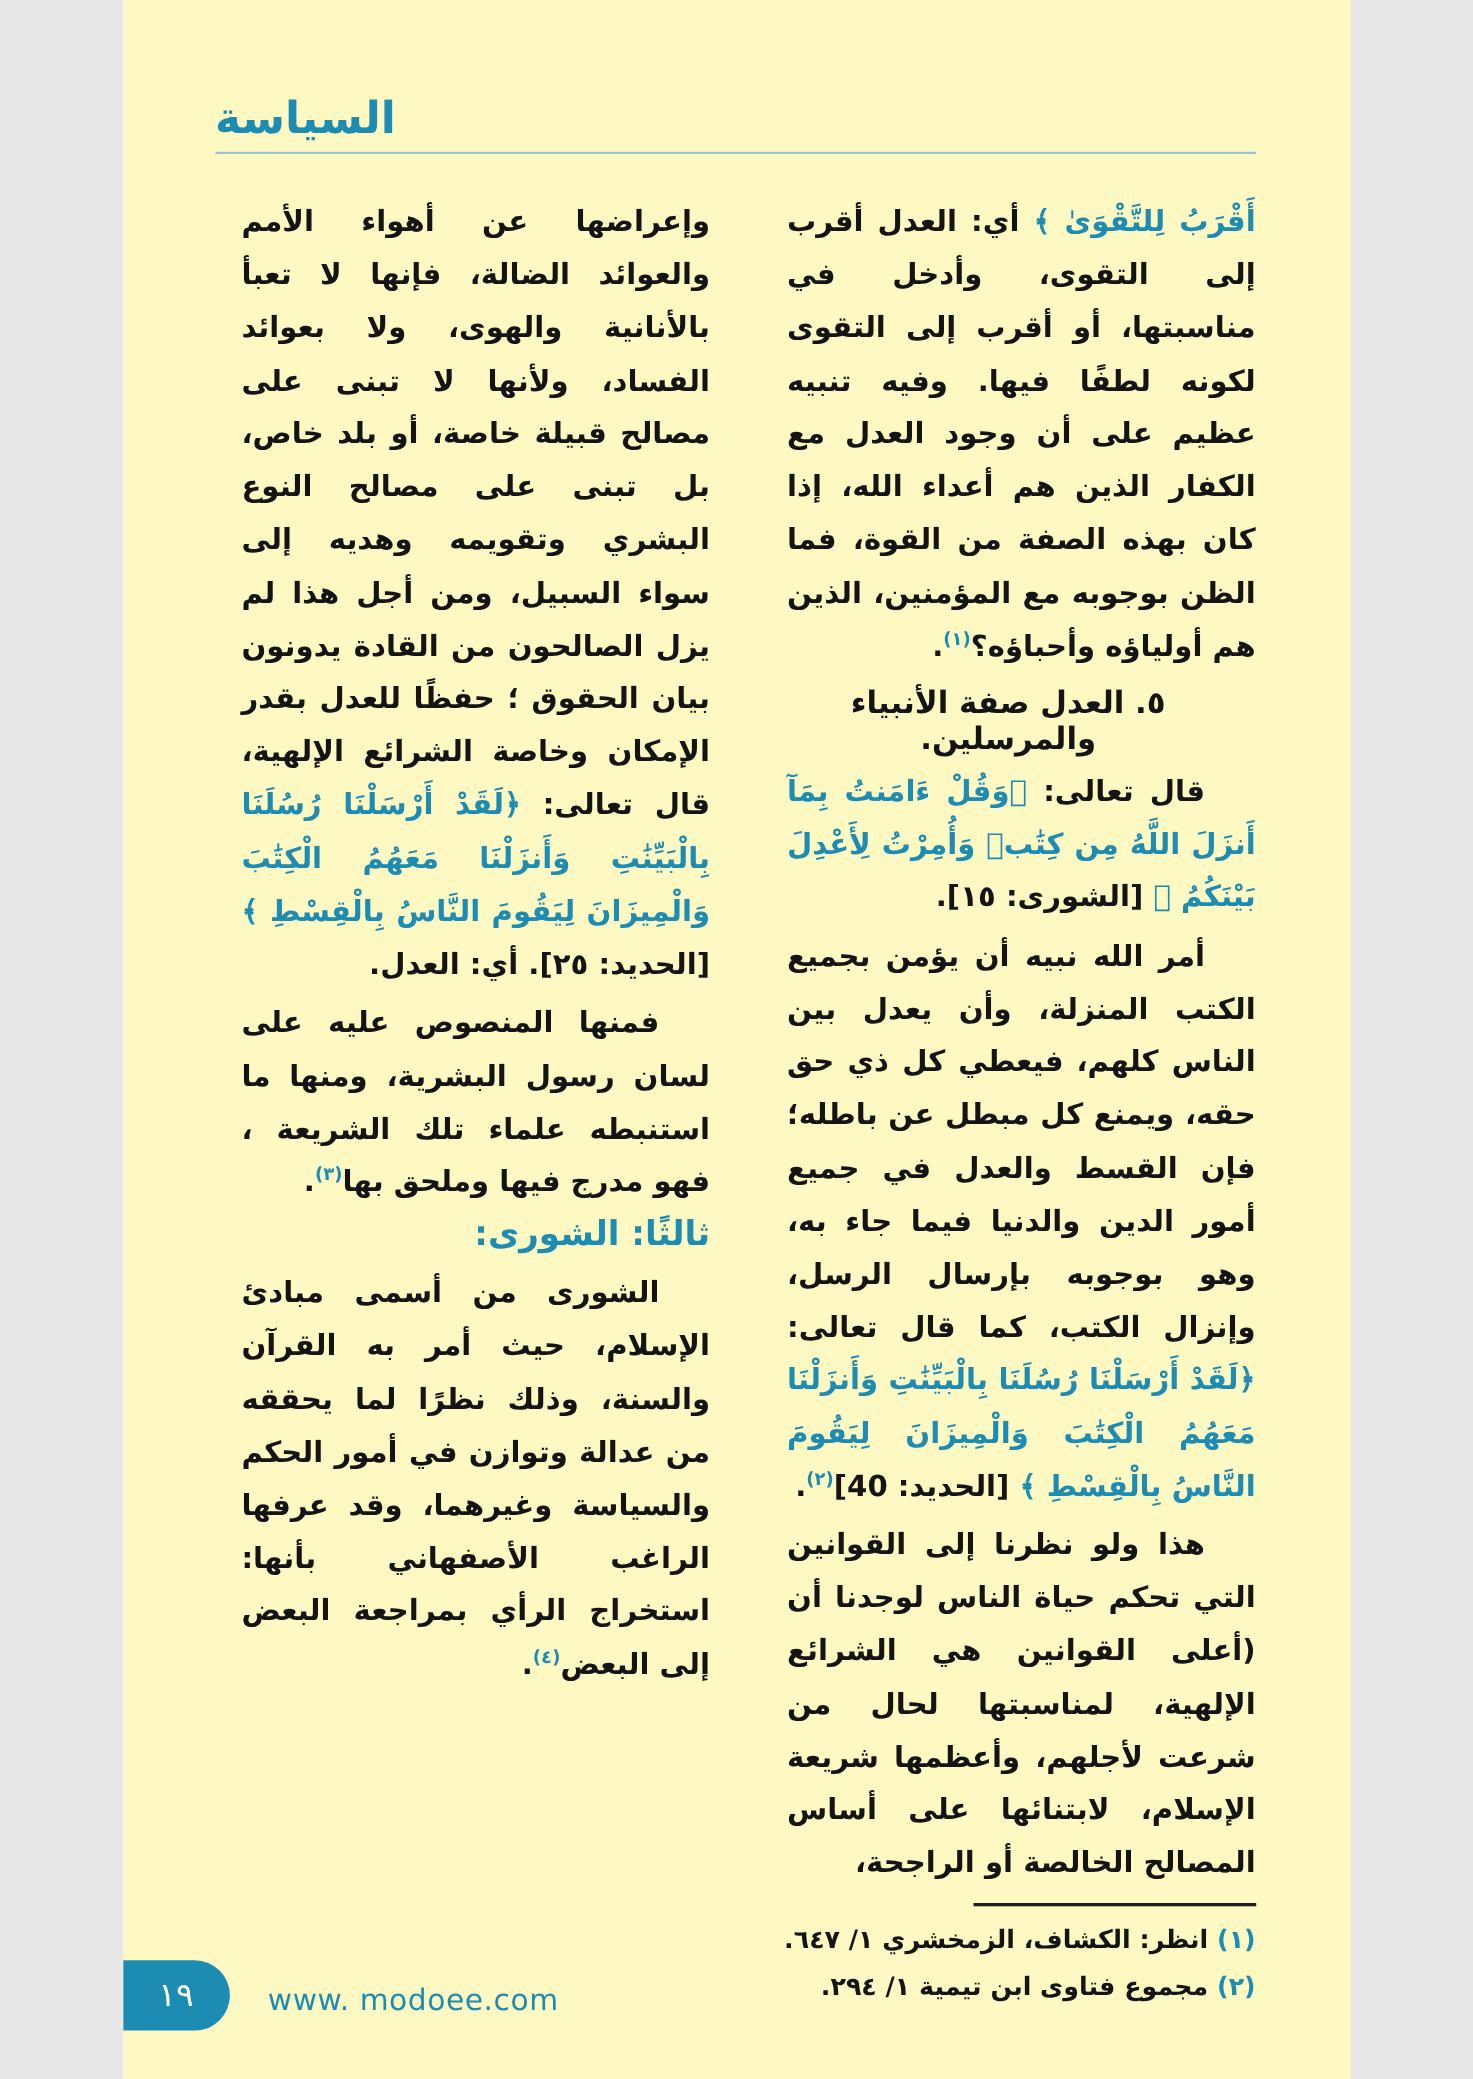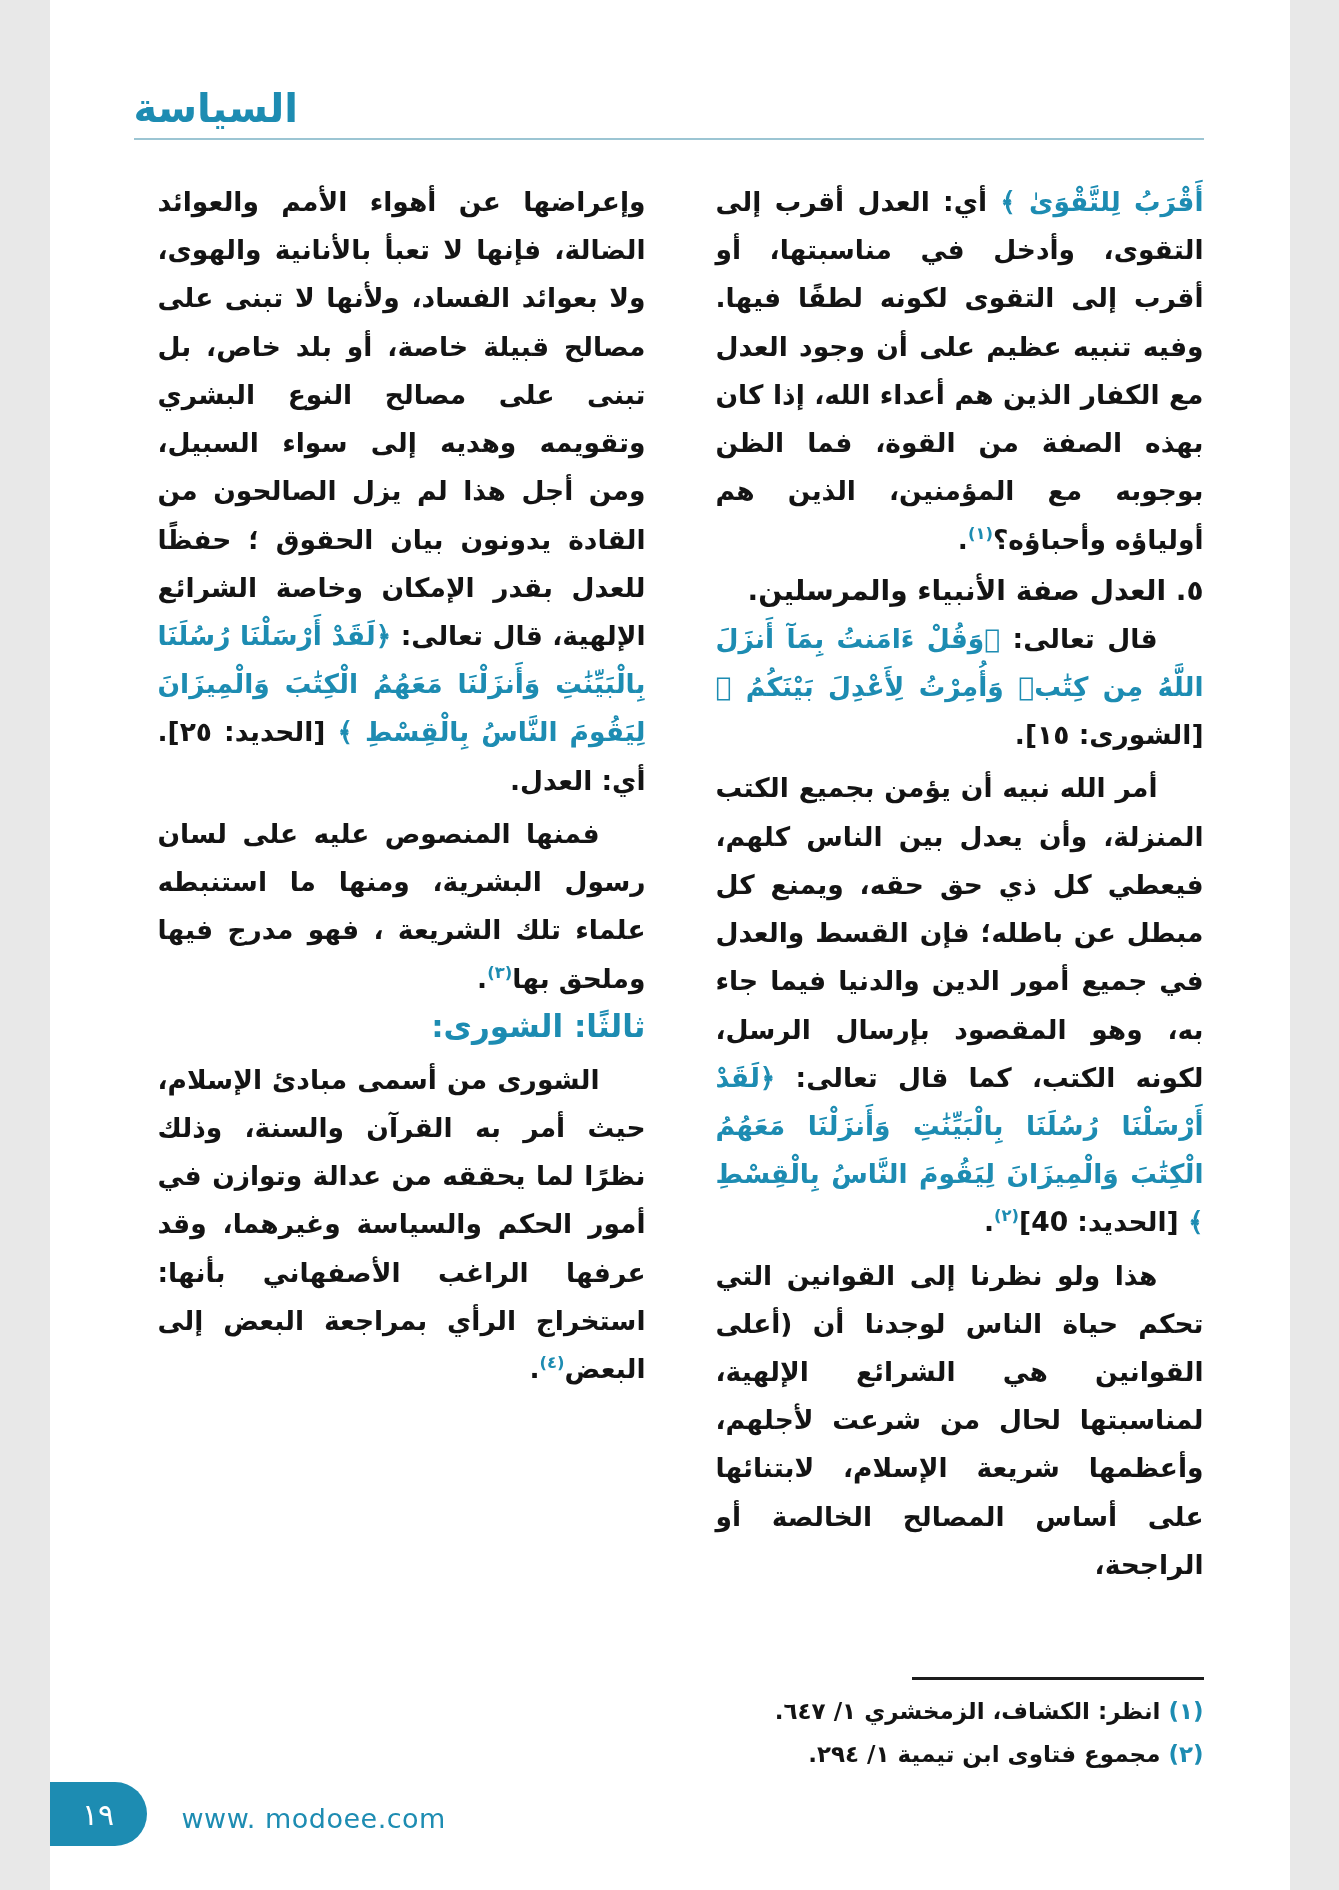--- a/index.html
+++ b/index.html
@@ -1,19 +1,19 @@
 <!DOCTYPE html>
 <html lang="ar"><head>
 <meta charset="utf-8">
 <style>
   * { margin:0; padding:0; box-sizing:border-box; }
   html,body { background:#e8e8e8; }
   .page {
-    width:1240px; height:1890px; position:relative; margin:0 auto;
-    background:#ffffff; overflow:hidden; direction:rtl;
+    width:1116px; height:1890px; position:relative; margin:0 auto;
+    background:#fef9c3; overflow:hidden; direction:rtl;
     font-family:"DejaVu Sans", sans-serif; color:#141414;
   }
   .header { position:absolute; top:86px; right:86px; left:84px; }
   .header-title {
     color:#1d8cb2; font-size:40px; font-weight:bold; text-align:left;
     line-height:1.1;
   }
   .header-rule { border-bottom:2px solid #9cc5d3; margin-top:8px; }
 
   .columns {
@@ -27,21 +27,21 @@
     text-align:justify; margin-bottom:5px;margin-left:24px;
   }
   .indent { text-indent:46px; }
   .verse { color:#1d8cb2; }
   .ref { color:#141414; }
   .footref {
     color:#1d8cb2; font-size:0.62em; vertical-align:super; font-weight:bold;
   }
   .h-black {
     font-size:28px; font-weight:bold; color:#141414;
-    margin:10px 0 8px; text-align:right;
+    margin:10px 0 8px; text-align:center;
   }
   .h-teal {
     font-size:31px; font-weight:bold; color:#1d8cb2;
     margin:0 0 12px; text-align:right;
   }
 
   .footnotes { margin-top:auto; padding-top:6px; }
   .fn-rule { width:57%; border-top:3px solid #1c1c1c; margin-bottom:12px; }
   .fn-item {
     font-size:23px; line-height:1.7; font-weight:bold;
@@ -77,21 +77,21 @@
 
         <p class="para"><span class="verse">أَقْرَبُ لِلتَّقْوَىٰ ﴾</span>
           <span>أي: العدل أقرب إلى التقوى، وأدخل في مناسبتها، أو أقرب إلى التقوى لكونه لطفًا فيها. وفيه تنبيه عظيم على أن وجود العدل مع الكفار الذين هم أعداء الله، إذا كان بهذه الصفة من القوة، فما الظن بوجوبه مع المؤمنين، الذين هم أولياؤه وأحباؤه؟</span><span class="footref">(١)</span><span>.</span></p>
 
         <h3 class="h-black">٥. العدل صفة الأنبياء والمرسلين.</h3>
 
         <p class="para indent"><span>قال تعالى:</span>
           <span class="verse">﴿وَقُلْ ءَامَنتُ بِمَآ أَنزَلَ اللَّهُ مِن كِتَٰبٖ وَأُمِرْتُ لِأَعْدِلَ بَيْنَكُمُ ﴾</span>
           <span class="ref">[الشورى: ١٥].</span></p>
 
-        <p class="para indent"><span>أمر الله نبيه أن يؤمن بجميع الكتب المنزلة، وأن يعدل بين الناس كلهم، فيعطي كل ذي حق حقه، ويمنع كل مبطل عن باطله؛ فإن القسط والعدل في جميع أمور الدين والدنيا فيما جاء به، وهو المقصود بإرسال الرسل، لكونه الكتب، كما قال تعالى:</span>
+        <p class="para indent"><span>أمر الله نبيه أن يؤمن بجميع الكتب المنزلة، وأن يعدل بين الناس كلهم، فيعطي كل ذي حق حقه، ويمنع كل مبطل عن باطله؛ فإن القسط والعدل في جميع أمور الدين والدنيا فيما جاء به، وهو بوجوبه بإرسال الرسل، وإنزال الكتب، كما قال تعالى:</span>
           <span class="verse">﴿لَقَدْ أَرْسَلْنَا رُسُلَنَا بِالْبَيِّنَٰتِ وَأَنزَلْنَا مَعَهُمُ الْكِتَٰبَ وَالْمِيزَانَ لِيَقُومَ النَّاسُ بِالْقِسْطِ ﴾</span>
           <span class="ref">[الحديد: 40]</span><span class="footref">(٢)</span><span>.</span></p>
 
         <p class="para indent"><span>هذا ولو نظرنا إلى القوانين التي تحكم حياة الناس لوجدنا أن (أعلى القوانين هي الشرائع الإلهية، لمناسبتها لحال من شرعت لأجلهم، وأعظمها شريعة الإسلام، لابتنائها على أساس المصالح الخالصة أو الراجحة،</span></p>
 
       </div>
 
       <div class="footnotes">
         <div class="fn-rule"></div>
         <p class="fn-item"><span class="fn-num">(١)</span>

